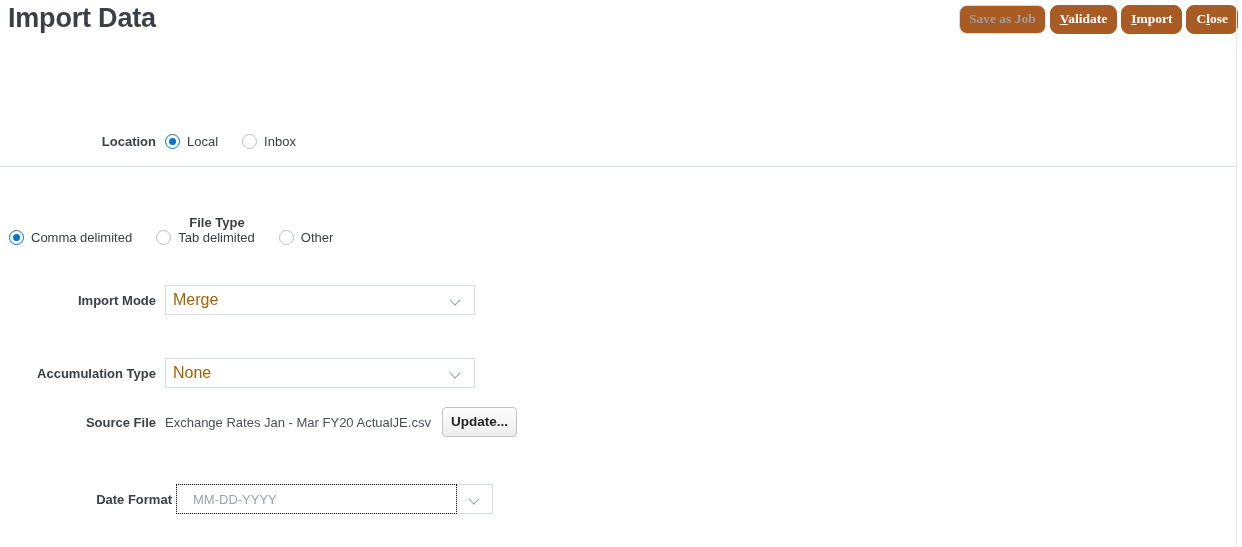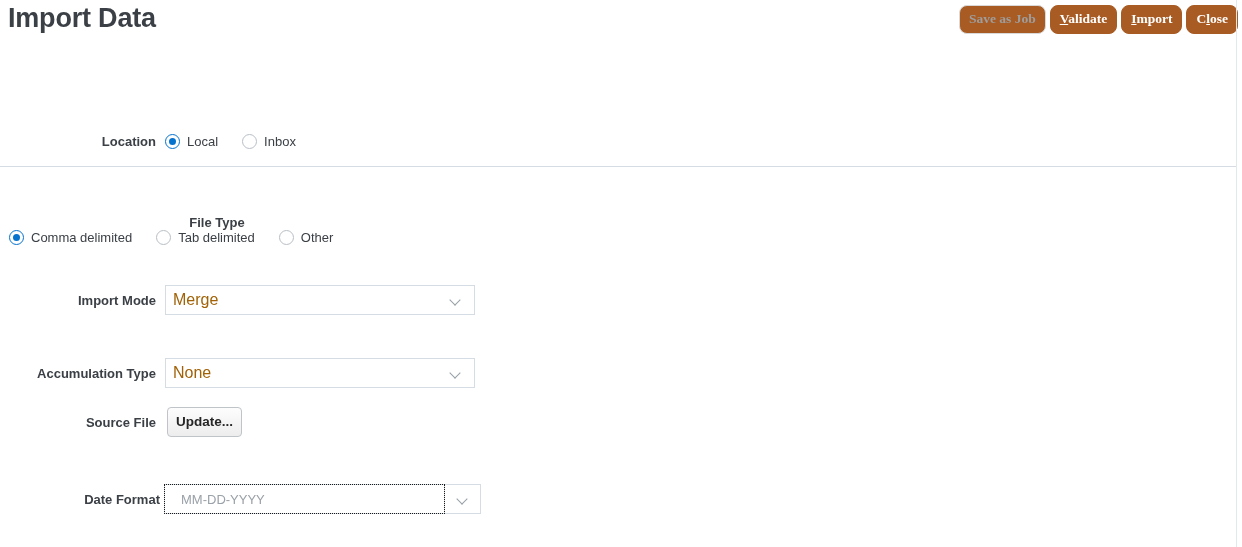--- a/index.html
+++ b/index.html
@@ -311,24 +311,25 @@
   <div class="row" style="left:0px; top:312px;">
     <div class="field-label">Accumulation Type</div>
     <div class="select-box" style="width:310px; margin-left:9px;">
       <span class="select-value">None</span>
       <span class="chev"></span>
     </div>
   </div>
 
   <div class="row" style="left:0px; top:361px;">
     <div class="field-label">Source File</div>
+    <span class="text-value">Exchange Rates Jan - Mar FY20 ActualJE.csv</span>
     <button class="btn-small">Update...</button>
   </div>
 
-  <div class="row" style="left:4px; top:438px;">
+  <div class="row" style="left:16px; top:438px;">
     <div class="field-label">Date Format</div>
     <div class="combo" style="margin-left:4px;">
       <div class="combo-input">MM-DD-YYYY</div>
       <div class="combo-trigger">
         <span class="chev"></span>
       </div>
     </div>
   </div>
 
   <div class="row" style="left:0px; top:500px;">

